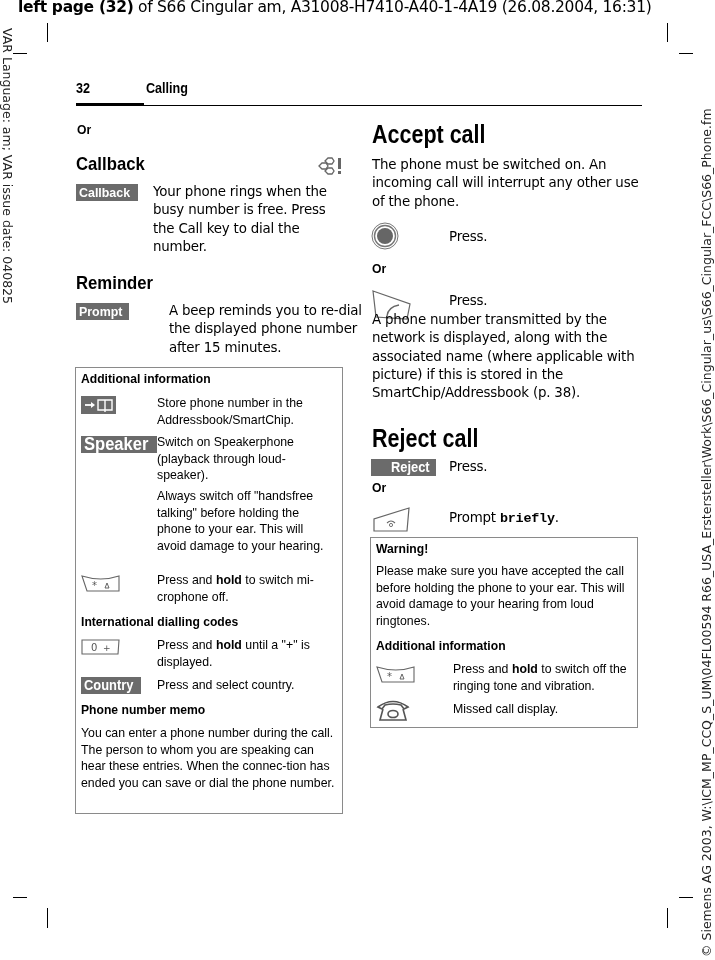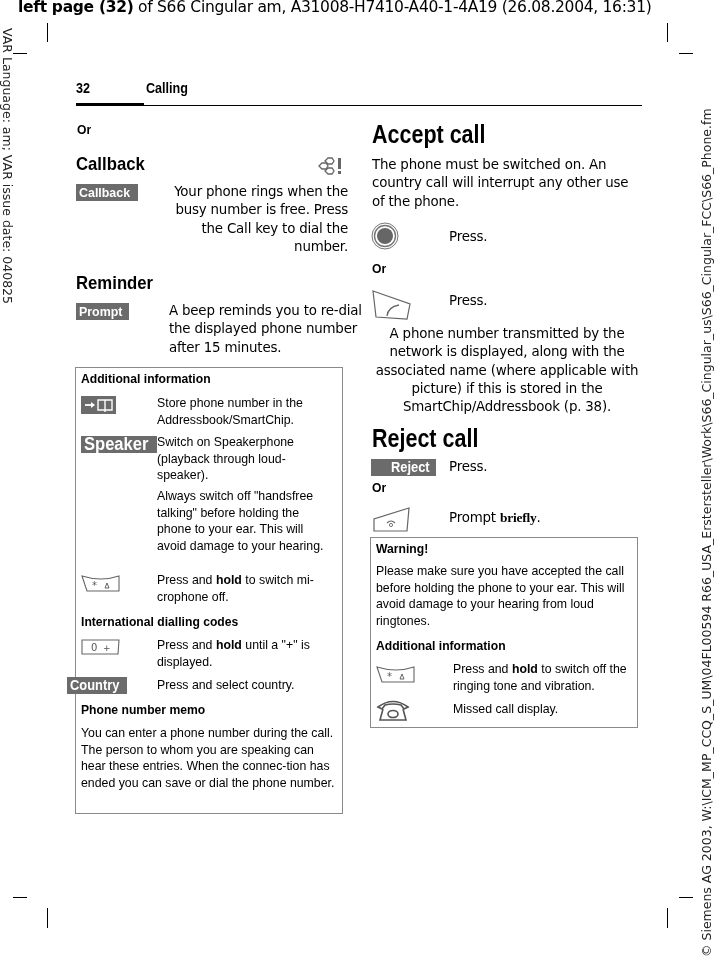--- a/index.html
+++ b/index.html
@@ -71,21 +71,21 @@
     <g fill="none" stroke="#666" stroke-width="1.3">
       <polygon points="4,11 7,8 11,8 13,11 11,14 7,14"></polygon>
       <polygon points="10,6 13,3 17,3 19,6 17,9 13,9"></polygon>
       <polygon points="10,16 13,13 17,13 19,16 17,19 13,19"></polygon>
     </g>
     <rect x="23" y="3" width="3" height="11" fill="#666"></rect>
     <rect x="23" y="16" width="3" height="3" fill="#666"></rect>
   </svg>
 </div>
 <div class="softkey" style="left:76px;top:184px;"><span>Callback</span></div>
-<div class="body-txt" style="left:153px;top:183px;width:195px;text-align:right;">Your phone rings when the busy number is free. Press the Call key to dial the number.</div>
+<div class="body-txt" style="left:153px;top:183px;width:195px;">Your phone rings when the busy number is free. Press the Call key to dial the number.</div>
 
 <div class="h2" style="left:76px;top:272px;">Reminder</div>
 <div class="softkey" style="left:76px;top:303px;"><span>Prompt</span></div>
 <div class="body-txt" style="left:169px;top:302px;width:195px;">A beep reminds you to re-dial the displayed phone number after 15 minutes.</div>
 
 <div class="box" style="left:75px;top:367px;width:268px;height:447px;"></div>
 <div class="box-title" style="left:81px;top:371px;">Additional information</div>
 
 <div class="icon" style="left:81px;top:396px;">
   <svg width="35" height="18" viewBox="0 0 35 18">
@@ -120,64 +120,64 @@
   <svg width="40" height="18" viewBox="0 0 40 18">
     <path d="M1 2 L38 2 L37 16 L1 16 Z" fill="#fff" stroke="#666" stroke-width="1.1"></path>
     <text x="10" y="13" font-size="10" fill="#555" font-family="DejaVu Sans, sans-serif">0</text>
     <text x="22" y="13" font-size="9" fill="#555" font-family="DejaVu Sans, sans-serif">+</text>
   </svg>
 </div>
 <div class="box-txt" style="left:157px;top:637px;width:190px;">
   <span>Press and </span><b>hold</b><span> until a "+" is displayed.</span>
 </div>
 
-<div class="softkey" style="left:67px;top:677px;font-size:14px;"><span>Country</span></div>
+<div class="softkey" style="left:81px;top:677px;font-size:14px;"><span>Country</span></div>
 <div class="box-txt" style="left:157px;top:677px;width:190px;">Press and select country.</div>
 
 <div class="box-title" style="left:81px;top:702px;">Phone number memo</div>
 <div class="box-txt" style="left:81px;top:725px;width:278px;">You can enter a phone number during the call. The person to whom you are speaking can hear these entries. When the connec-tion has ended you can save or dial the phone number.</div>
 
 <div class="h1" style="left:372px;top:120px;">Accept call</div>
-<div class="body-txt" style="left:372px;top:156px;width:270px;">The phone must be switched on. An country call will interrupt any other use of the phone.</div>
+<div class="body-txt" style="left:372px;top:156px;width:270px;">The phone must be switched on. An incoming call will interrupt any other use of the phone.</div>
 
 <div class="icon" style="left:371px;top:222px;">
   <svg width="28" height="28" viewBox="0 0 28 28">
     <circle cx="14" cy="14" r="13" fill="none" stroke="#777" stroke-width="1"></circle>
     <circle cx="14" cy="14" r="10.5" fill="none" stroke="#777" stroke-width="1.4"></circle>
     <circle cx="14" cy="14" r="8" fill="#666"></circle>
   </svg>
 </div>
 <div class="body-txt" style="left:449px;top:228px;">Press.</div>
 
 <div class="or" style="left:372px;top:261px;">Or</div>
 
 <div class="icon" style="left:371px;top:289px;">
   <svg width="42" height="32" viewBox="0 0 42 32">
     <path d="M2 2 L39 15 L36 30 L5 28 Z" fill="#fff" stroke="#666" stroke-width="1.2"></path>
     <path d="M16 27 Q17 18 28 16" fill="none" stroke="#666" stroke-width="1.3"></path>
   </svg>
 </div>
 <div class="body-txt" style="left:449px;top:292px;">Press.</div>
 
-<div class="body-txt" style="left:372px;top:325px;width:270px;text-align:center;">A phone number transmitted by the network is displayed, along with the associated name (where applicable with picture) if this is stored in the SmartChip/Addressbook (p. 38).</div>
+<div class="body-txt" style="left:372px;top:311px;width:270px;">A phone number transmitted by the network is displayed, along with the associated name (where applicable with picture) if this is stored in the SmartChip/Addressbook (p. 38).</div>
 
 <div class="h1" style="left:372px;top:424px;">Reject call</div>
 <div class="softkey" style="left:371px;top:459px;font-size:14px;padding-left:20px;"><span>Reject</span></div>
 <div class="body-txt" style="left:449px;top:458px;">Press.</div>
 <div class="or" style="left:372px;top:480px;">Or</div>
 
 <div class="icon" style="left:371px;top:505px;">
   <svg width="40" height="28" viewBox="0 0 40 28">
     <path d="M3 26 L36 26 L38 3 L3 14 Z" fill="#fff" stroke="#666" stroke-width="1.2"></path>
     <path d="M16 18 Q20 14 24 18" fill="none" stroke="#666" stroke-width="1.1"></path>
     <circle cx="20" cy="20" r="1.6" fill="none" stroke="#666" stroke-width="0.9"></circle>
   </svg>
 </div>
 <div class="body-txt" style="left:449px;top:509px;">
-  <span>Prompt </span><b style="font-family:Liberation Serif, serif;margin-top:45px;">briefly</b><span>.</span>
+  <span>Prompt </span><b style="font-family:Liberation Mono, monospace;margin-top:45px;">briefly</b><span>.</span>
 </div>
 
 <div class="box" style="left:370px;top:537px;width:268px;height:191px;"></div>
 <div class="box-title" style="left:376px;top:541px;">Warning!</div>
 <div class="box-txt" style="left:376px;top:563px;width:280px;">Please make sure you have accepted the call before holding the phone to your ear. This will avoid damage to your hearing from loud ringtones.</div>
 <div class="box-title" style="left:376px;top:638px;">Additional information</div>
 
 <div class="icon" style="left:376px;top:664px;">
   <svg width="40" height="20" viewBox="0 0 40 20">
     <path d="M1 3 Q20 9 38 3 L38 18 L6 18 Z" fill="#fff" stroke="#666" stroke-width="1.1"></path>

